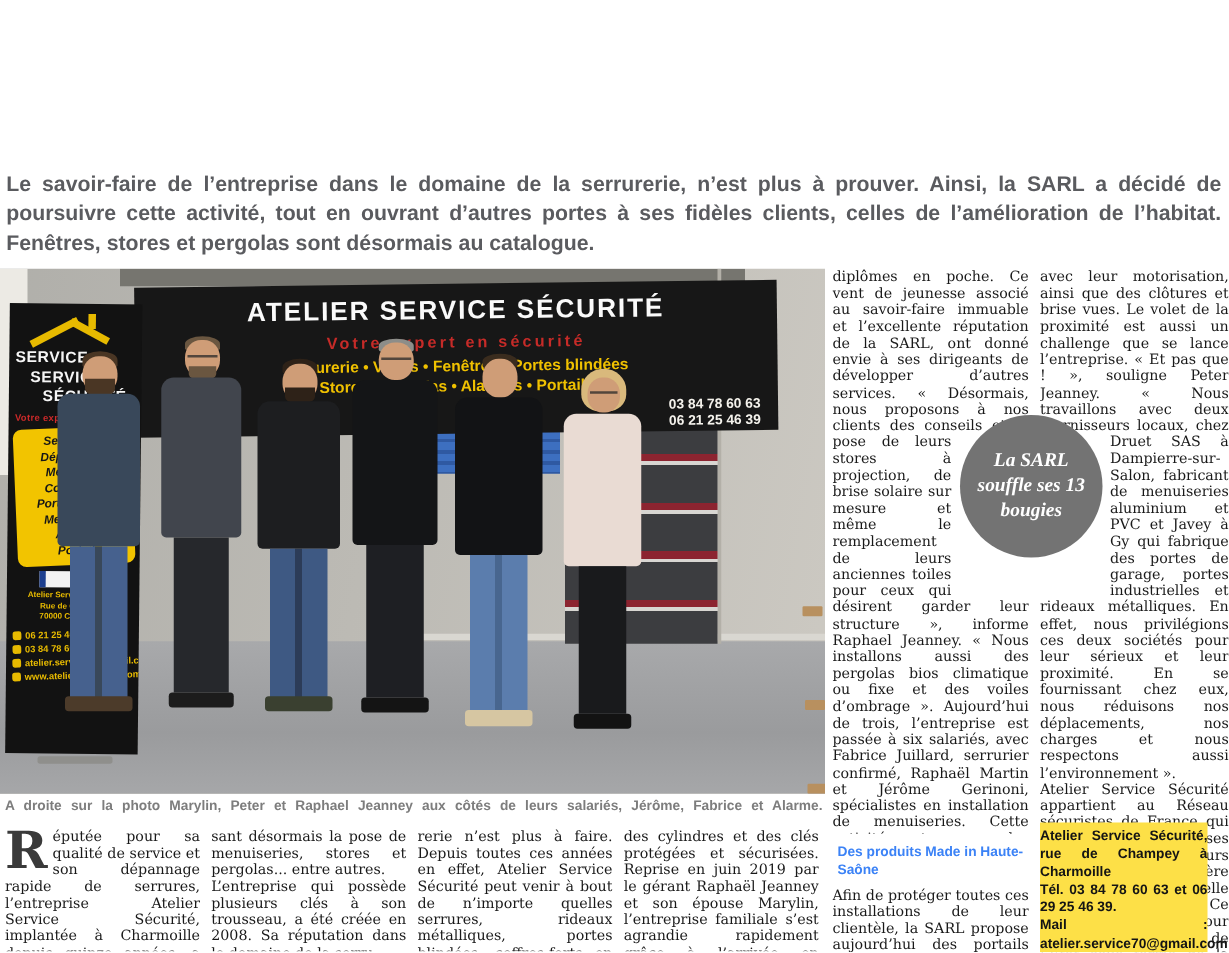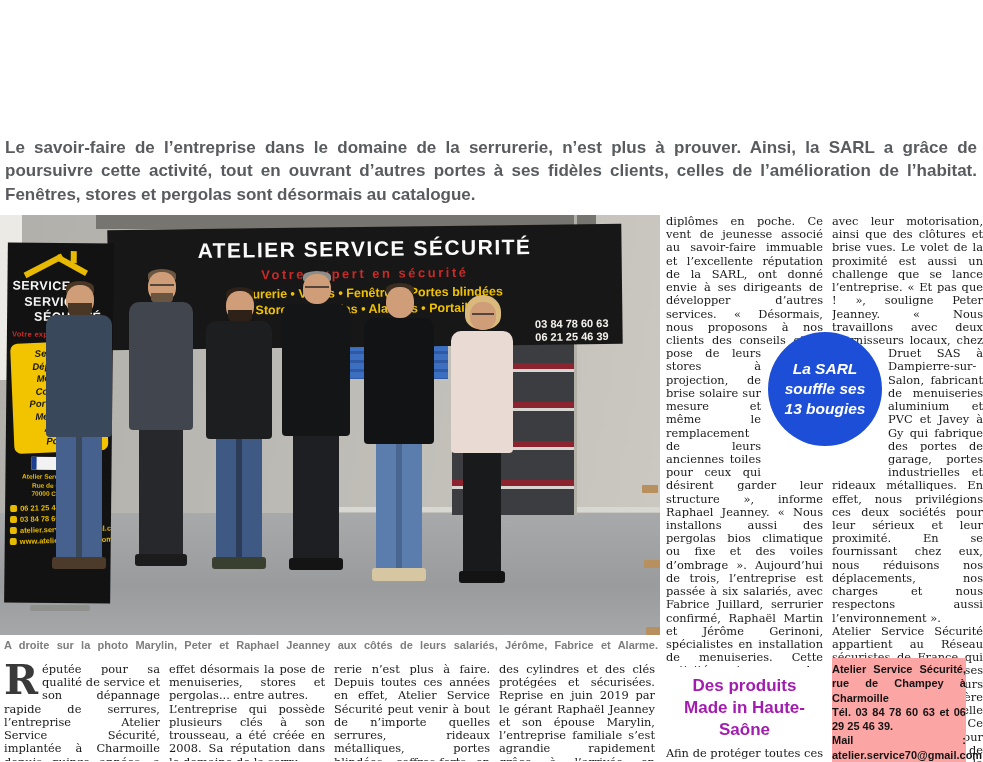--- a/index.html
+++ b/index.html
@@ -93,39 +93,39 @@
   .bottom-cols .bcol{flex:0 0 156px;overflow:hidden;}
   .dropcap{float:left;font-family:"DejaVu Serif",serif;font-weight:bold;font-size:41px;line-height:33px;
            margin:1px 4px 0 0;color:#3a3a3a;}
 
   .right-cols{position:absolute;left:666px;top:215px;width:317px;height:547px;display:flex;gap:9px;}
   .colA{flex:0 0 157px;overflow:hidden;}
   .colB{flex:0 0 151px;position:relative;overflow:hidden;}
   .colA .p1{max-height:452px;overflow:hidden;display:block;}
   .spacer-r{float:right;width:62px;height:132px;}
   .spacer-l{float:left;width:56px;height:132px;}
-  .subhead{font-family:"Liberation Sans",sans-serif;font-weight:bold;font-size:17px;color:#a21caf;
-           text-align:center;line-height:1.3;margin:8px 4px 6px;}
-  .contact{position:absolute;left:0;bottom:0;right:17px;background:#fca5a5;padding-top:4px;
+  .subhead{font-family:"Liberation Sans",sans-serif;font-weight:bold;font-size:11px;color:#3b82f6;
+           text-align:left;line-height:1.3;margin:8px 4px 6px;}
+  .contact{position:absolute;left:0;bottom:0;right:17px;background:#fde047;padding-top:4px;
            font-family:"Liberation Sans",sans-serif;font-weight:bold;font-size:11px;
            color:#141414;line-height:1.3;}
 
   
   .badge-circle{position:absolute;left:768px;top:332px;width:114px;height:114px;border-radius:50%;
-                background:#1d4ed8;display:flex;align-items:center;justify-content:center;
-                text-align:center;color:#fff;font-family:Liberation Sans, sans-serif;font-style:italic;
+                background:#737373;display:flex;align-items:center;justify-content:center;
+                text-align:center;color:#fff;font-family:Liberation Serif, serif;font-style:italic;
                 font-weight:bold;font-size:15.5px;line-height:1.3;padding:10px;box-sizing:border-box;z-index:4;}
 </style>
 </head>
 <body>
 
 <div id="page">
 
 
-  <div class="lead">Le savoir-faire de l’entreprise dans le domaine de la serrurerie, n’est plus à prouver. Ainsi, la SARL a grâce de poursuivre cette activité, tout en ouvrant d’autres portes à ses fidèles clients, celles de l’amélioration de l’habitat. Fenêtres, stores et pergolas sont désormais au catalogue.</div>
+  <div class="lead">Le savoir-faire de l’entreprise dans le domaine de la serrurerie, n’est plus à prouver. Ainsi, la SARL a décidé de poursuivre cette activité, tout en ouvrant d’autres portes à ses fidèles clients, celles de l’amélioration de l’habitat. Fenêtres, stores et pergolas sont désormais au catalogue.</div>
 
   <div class="photo">
     <div class="ceiling"></div>
     <div class="wall-left-light"></div>
     <div class="floor"></div>
     <div class="skirting"></div>
     <div class="corner-line"></div>
     <div class="bracket" style="left:642px;top:270px;"></div>
     <div class="bracket" style="left:644px;top:345px;"></div>
     <div class="bracket" style="left:646px;top:412px;"></div>
@@ -253,21 +253,21 @@
     </div>
   </div>
 
   <div class="caption">A droite sur la photo Marylin, Peter et Raphael Jeanney aux côtés de leurs salariés, Jérôme, Fabrice et Alarme.</div>
 
   <div class="bottom-cols bodytxt">
     <div class="bcol">
       <p><span class="dropcap">R</span><span>éputée pour sa qualité de service et son dépannage rapide de serrures, l’entreprise Atelier Service Sécurité, implantée à Charmoille depuis quinze années, a décidé d’augmenter son activité en propo-</span></p>
     </div>
     <div class="bcol">
-      <p>effet désormais la pose de menuiseries, stores et pergolas... entre autres.</p>
+      <p>sant désormais la pose de menuiseries, stores et pergolas... entre autres.</p>
       <p>L’entreprise qui possède plusieurs clés à son trousseau, a été créée en 2008. Sa réputation dans le domaine de la serru-</p>
     </div>
     <div class="bcol">
       <p>rerie n’est plus à faire. Depuis toutes ces années en effet, Atelier Service Sécurité peut venir à bout de n’importe quelles serrures, rideaux métalliques, portes blindées, coffres-forts en reproduisant et en réalisant</p>
     </div>
     <div class="bcol">
       <p>des cylindres et des clés protégées et sécurisées. Reprise en juin 2019 par le gérant Raphaël Jeanney et son épouse Marylin, l’entreprise familiale s’est agrandie rapidement grâce à l’arrivée en septembre, de leur fils, Peter,</p>
     </div>
   </div>
 

